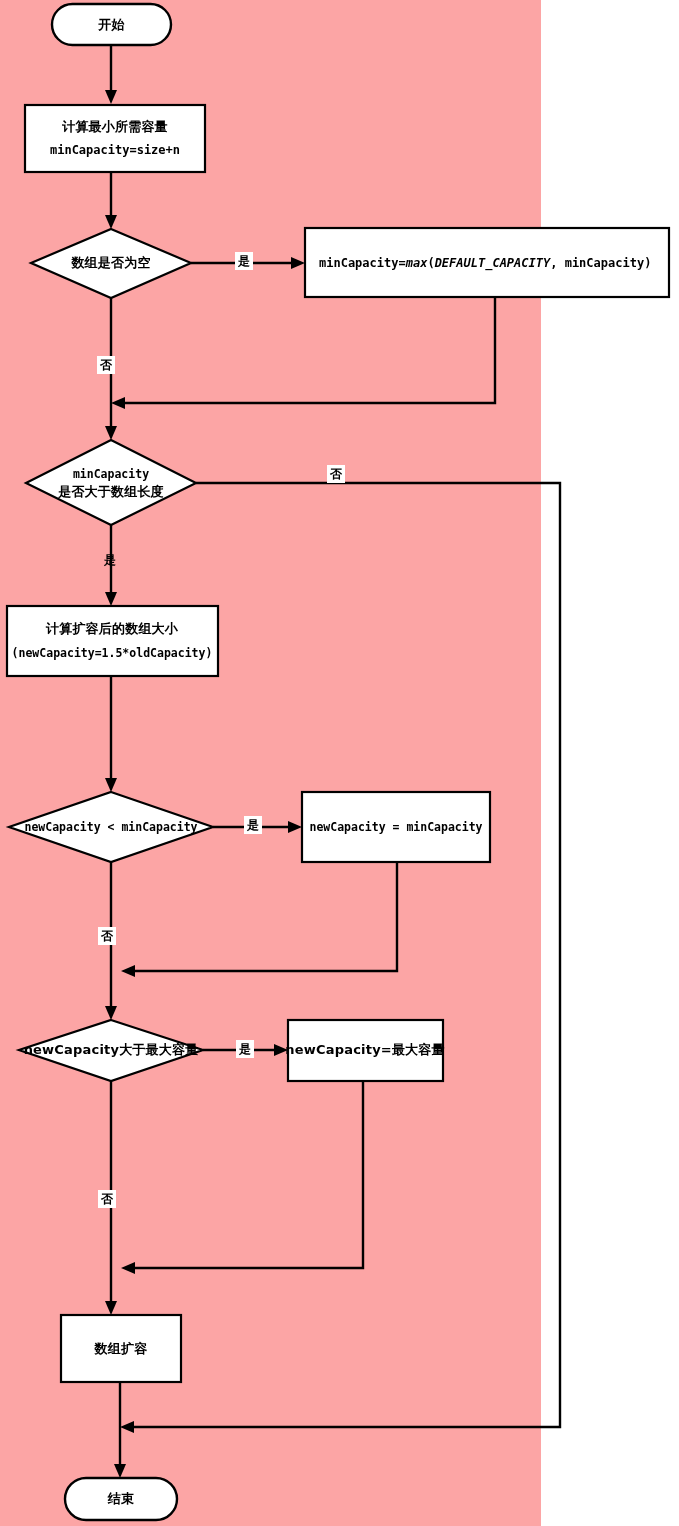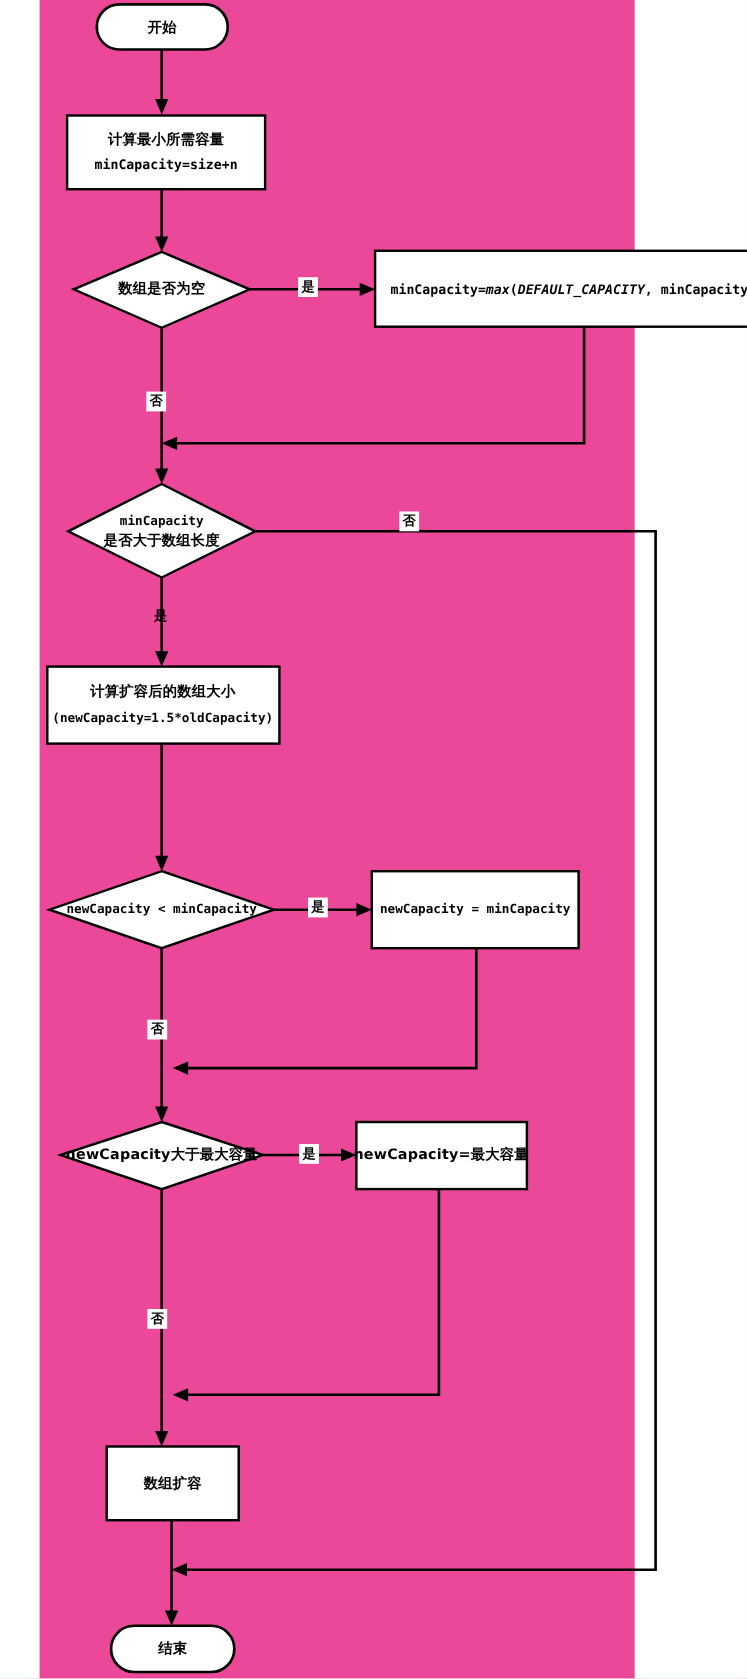--- a/index.html
+++ b/index.html
@@ -4,23 +4,22 @@
 <style>
   html, body {
     margin: 0;
     padding: 0;
     background: #ffffff;
   }
   #chart-root {
     position: relative;
     width: 541px;
     height: 1526px;
-    background: #ec4899;
+    background: #fca5a5;
     font-family: "DejaVu Sans", sans-serif;
-    margin-left: 36px;
   }
   svg#flow {
     display: block;
     width: 679px;
     height: 1526px;
   }
   .node-shape {
     fill: #ffffff;
     stroke: #000000;
     stroke-width: 2.2;

